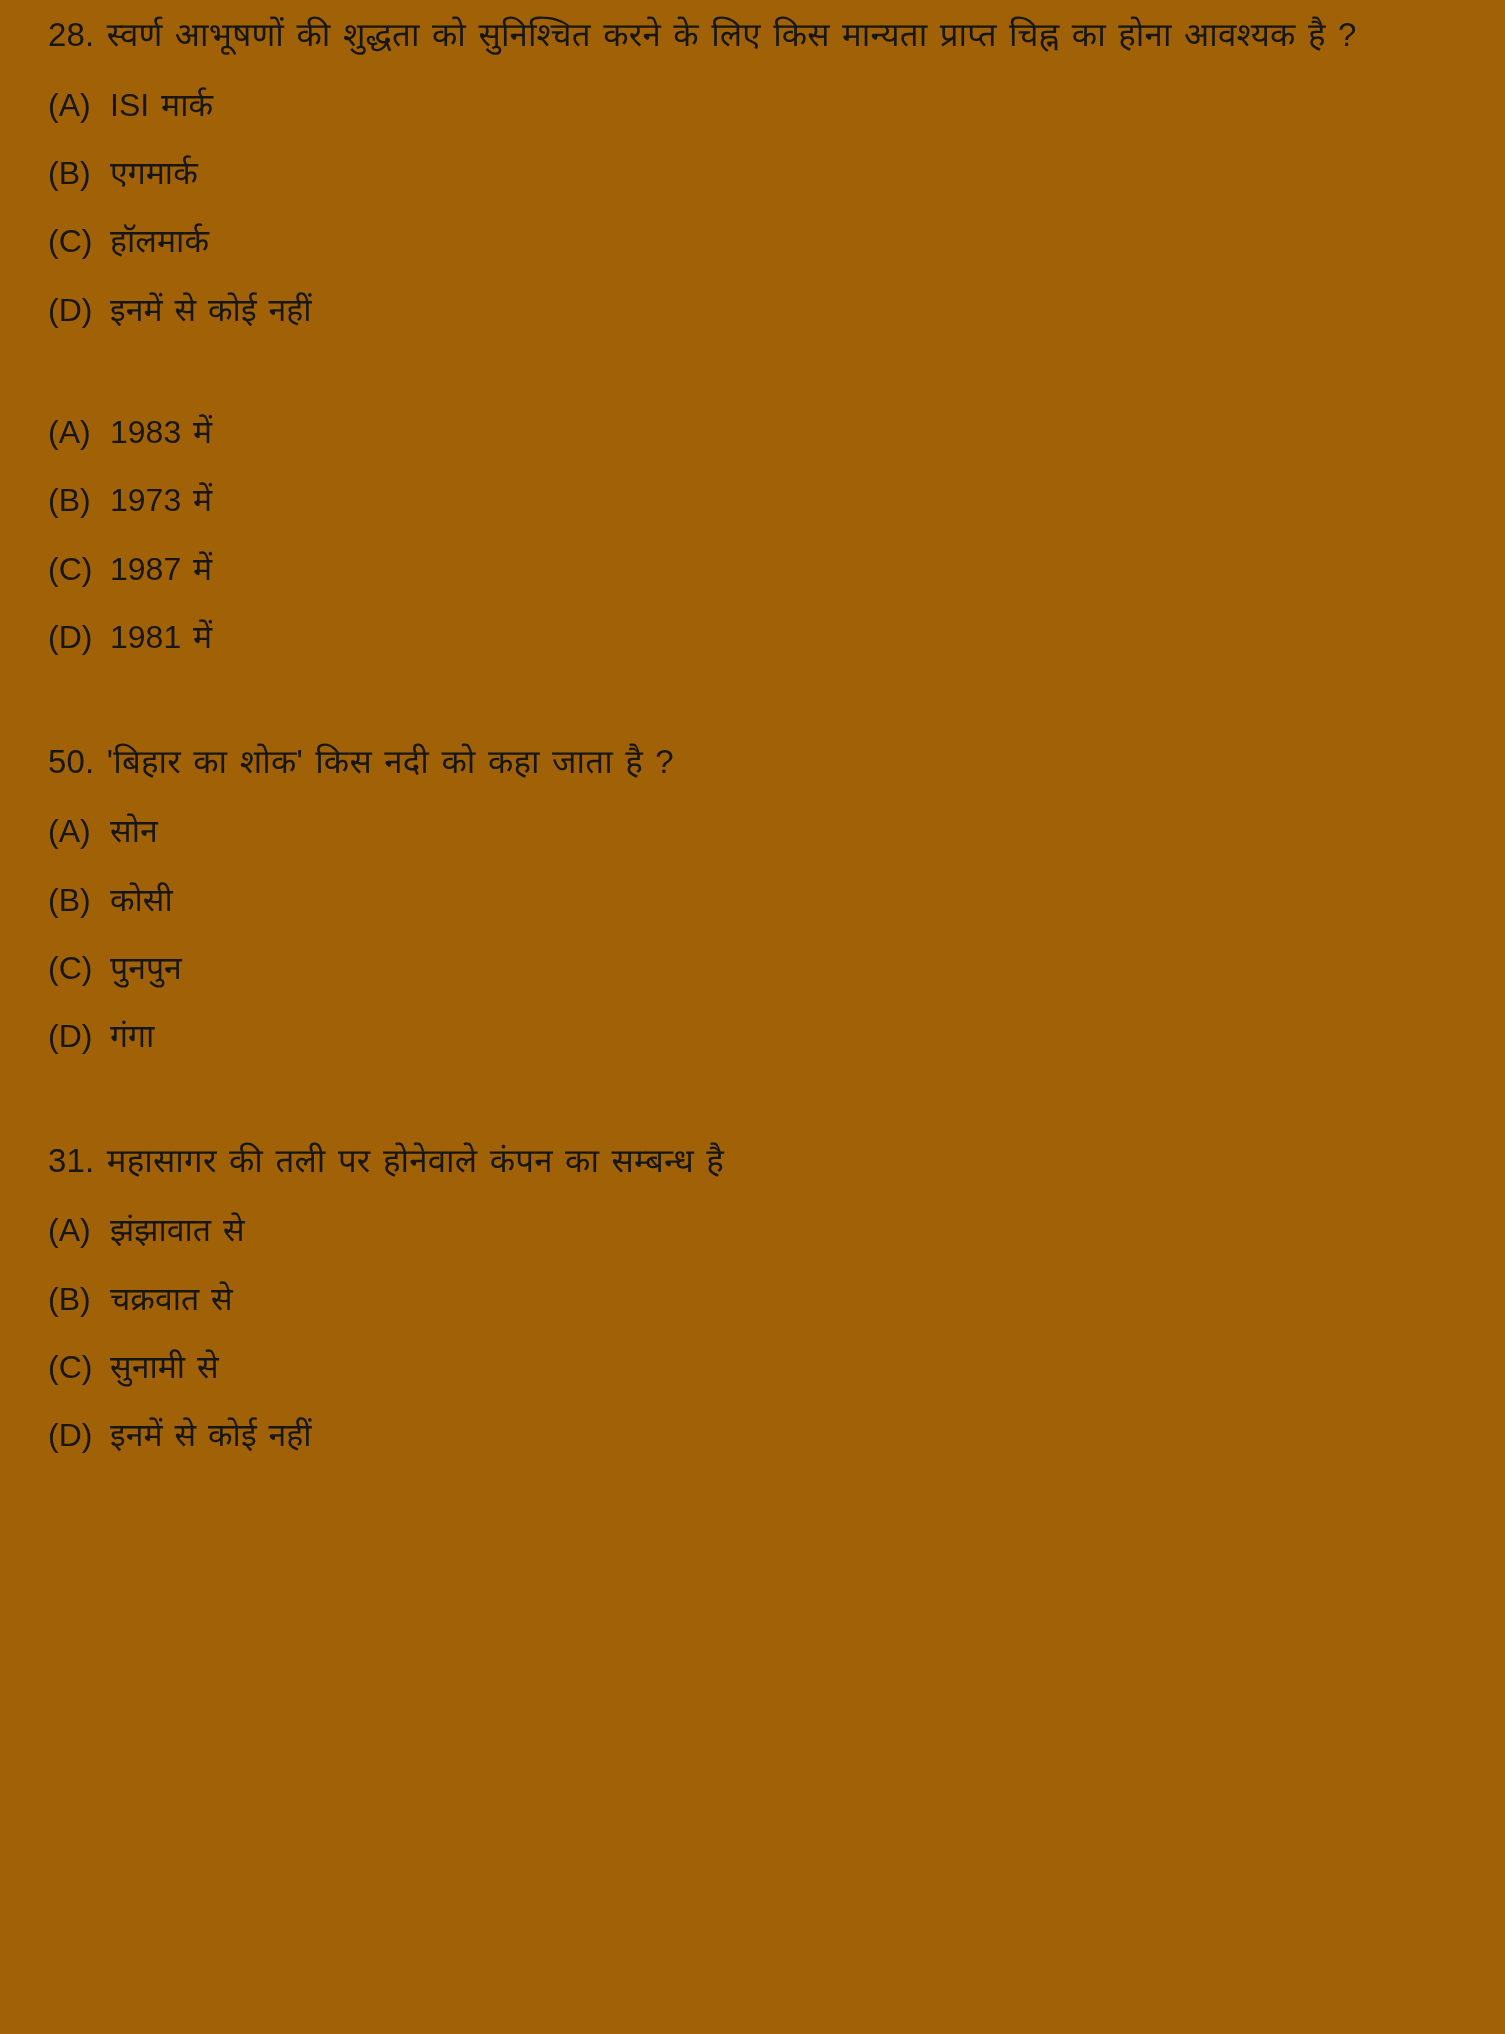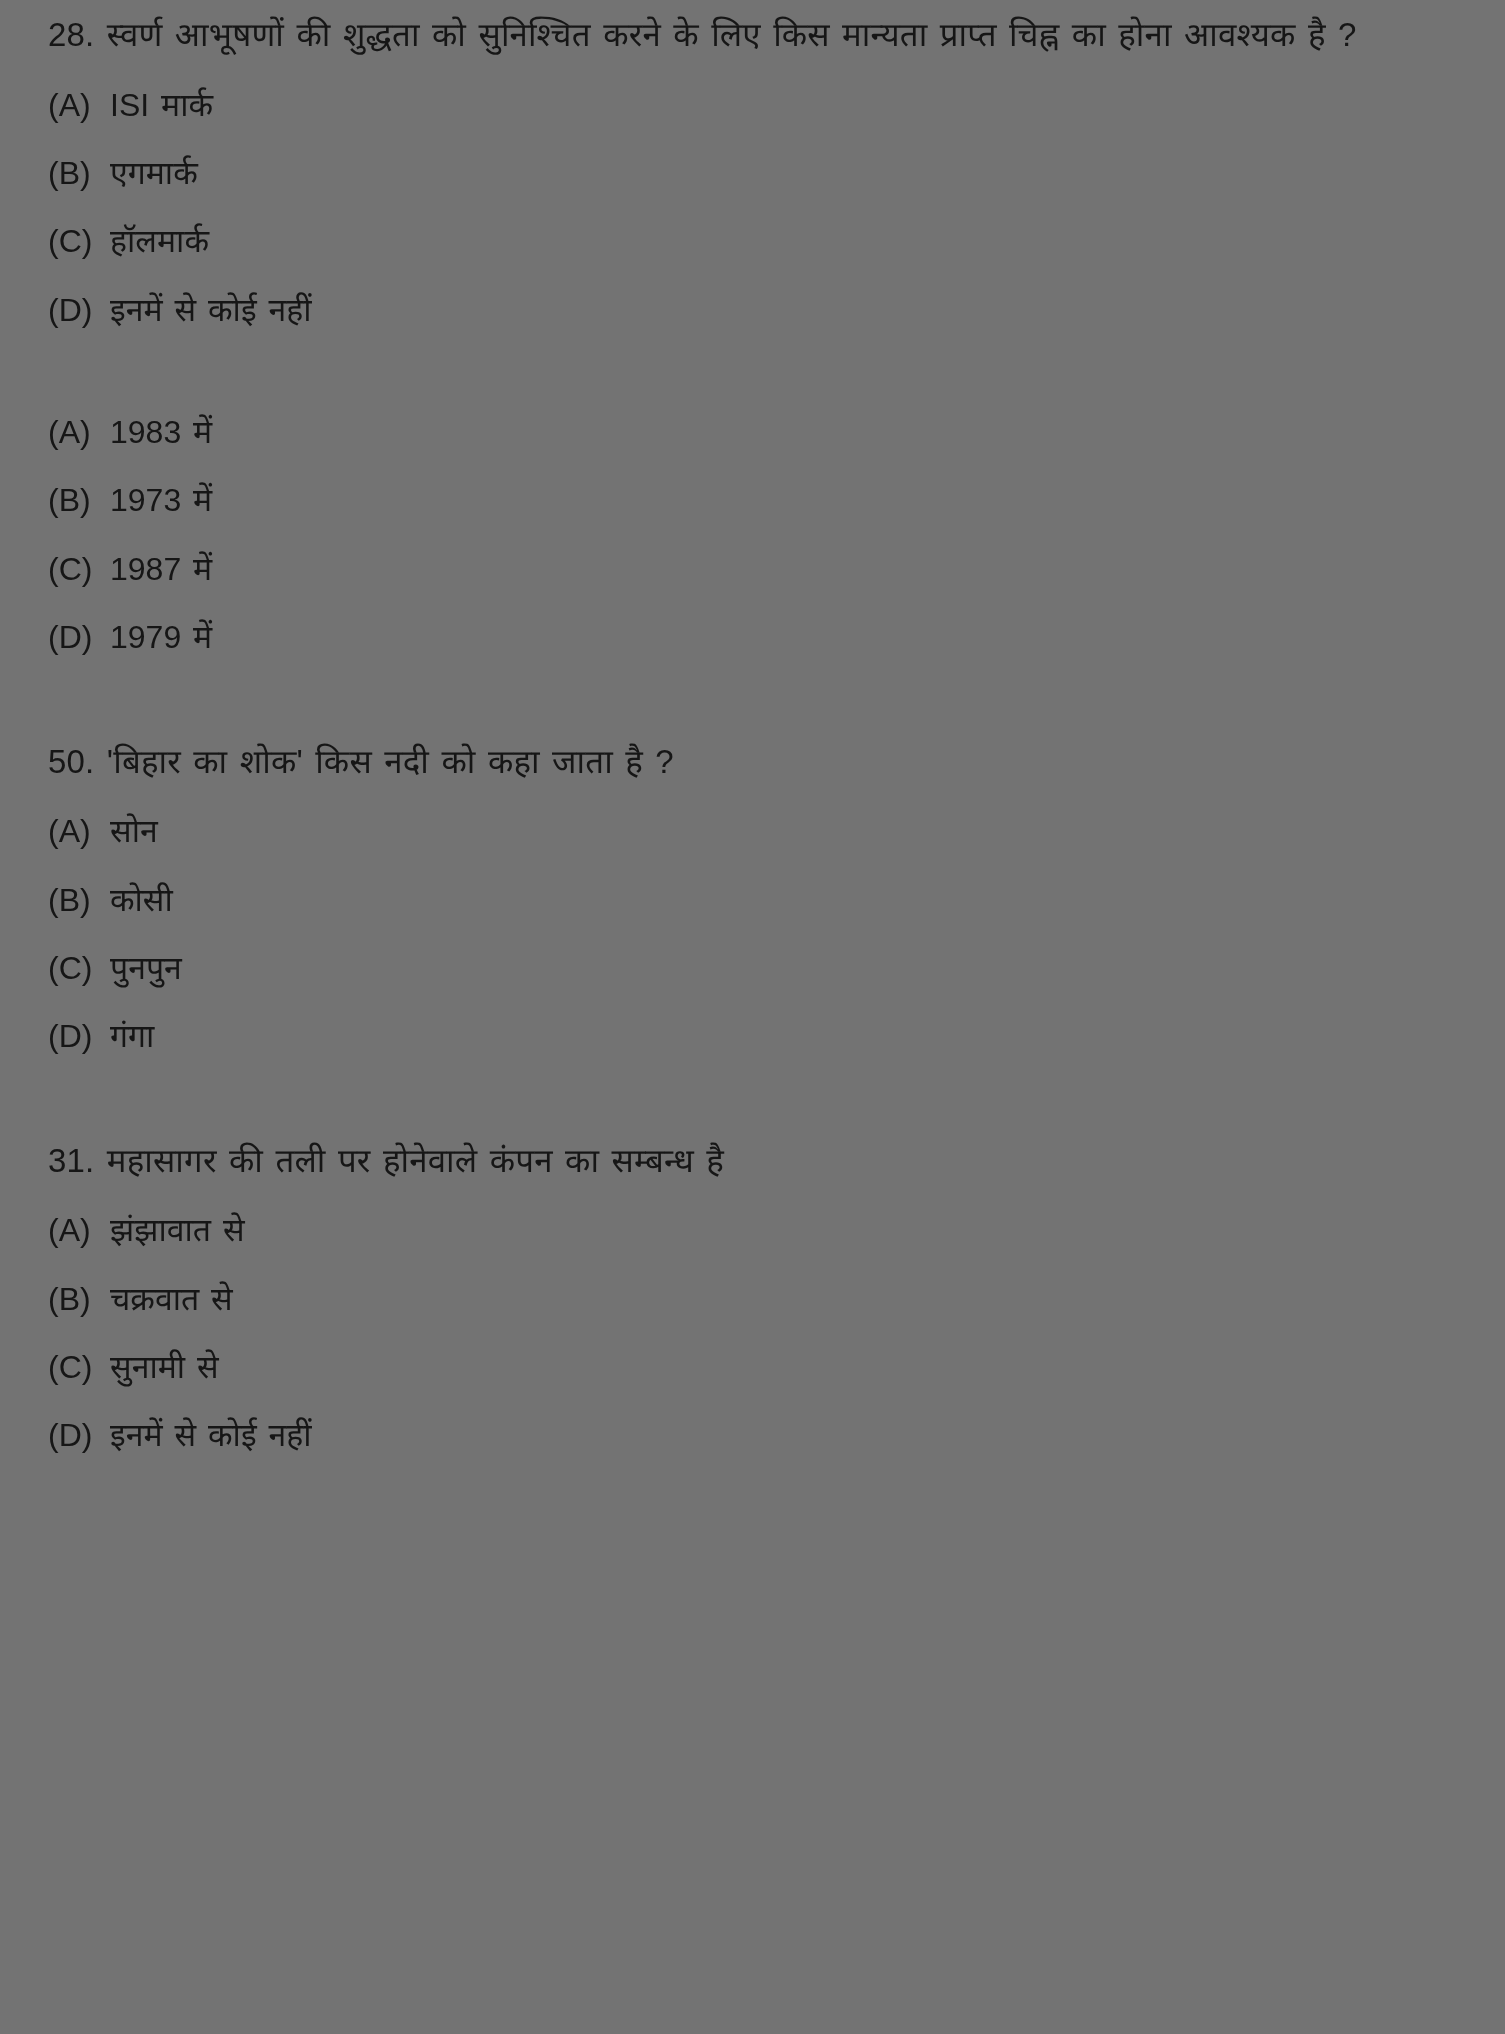--- a/index.html
+++ b/index.html
@@ -11,21 +11,21 @@
     width: 1505px;
     min-height: 2034px;
     font-family: "Liberation Sans", "DejaVu Sans", sans-serif;
     color: #1a1a1a;
   }
   .page {
     width: 1505px;
     min-height: 2034px;
     box-sizing: border-box;
     padding: 10px 60px 40px 48px;
-    background: #737373;
+    background: #a16207;
   }
   .question-block {
     margin: 0 0 76px 0;
   }
   .q-text {
     font-size: 33px;
     line-height: 1.50;
     letter-spacing: 0.2px;
     color: #161616;
     margin: 0 0 22px 0;
@@ -95,21 +95,21 @@
       <li class="option">
         <span class="option-label">(B)</span>
         <span class="option-text">1973 में</span>
       </li>
       <li class="option">
         <span class="option-label">(C)</span>
         <span class="option-text">1987 में</span>
       </li>
       <li class="option">
         <span class="option-label">(D)</span>
-        <span class="option-text">1979 में</span>
+        <span class="option-text">1981 में</span>
       </li>
     </ul>
   </div>
 
   <div class="question-block">
     <p class="q-text">50. 'बिहार का शोक' किस नदी को कहा जाता है ?</p>
     <ul class="options">
       <li class="option">
         <span class="option-label">(A)</span>
         <span class="option-text">सोन</span>

